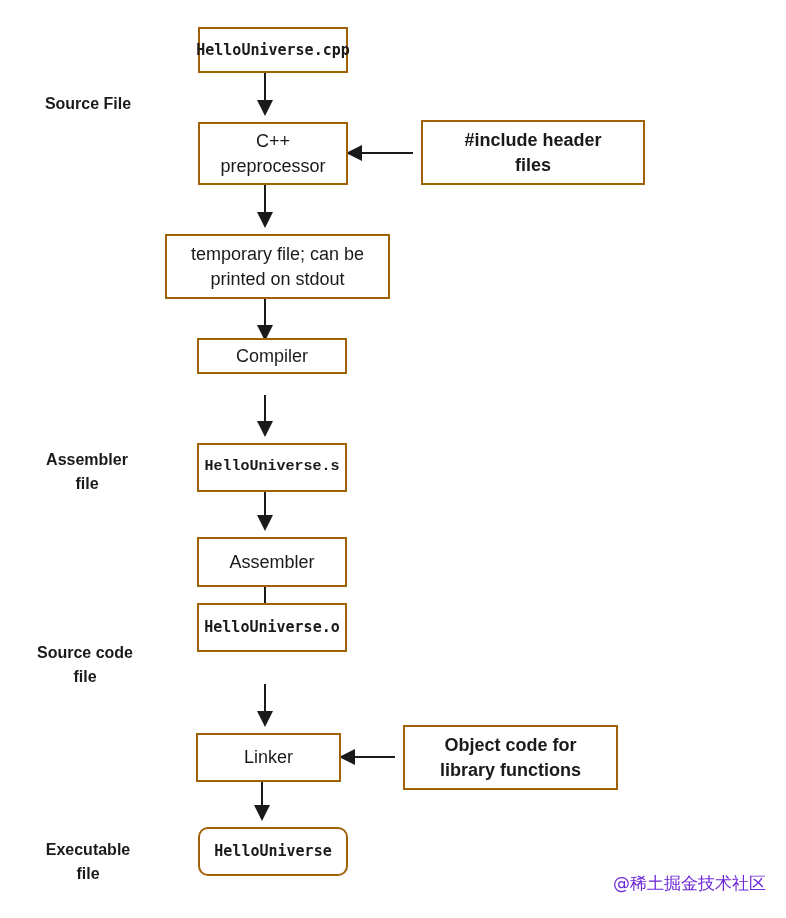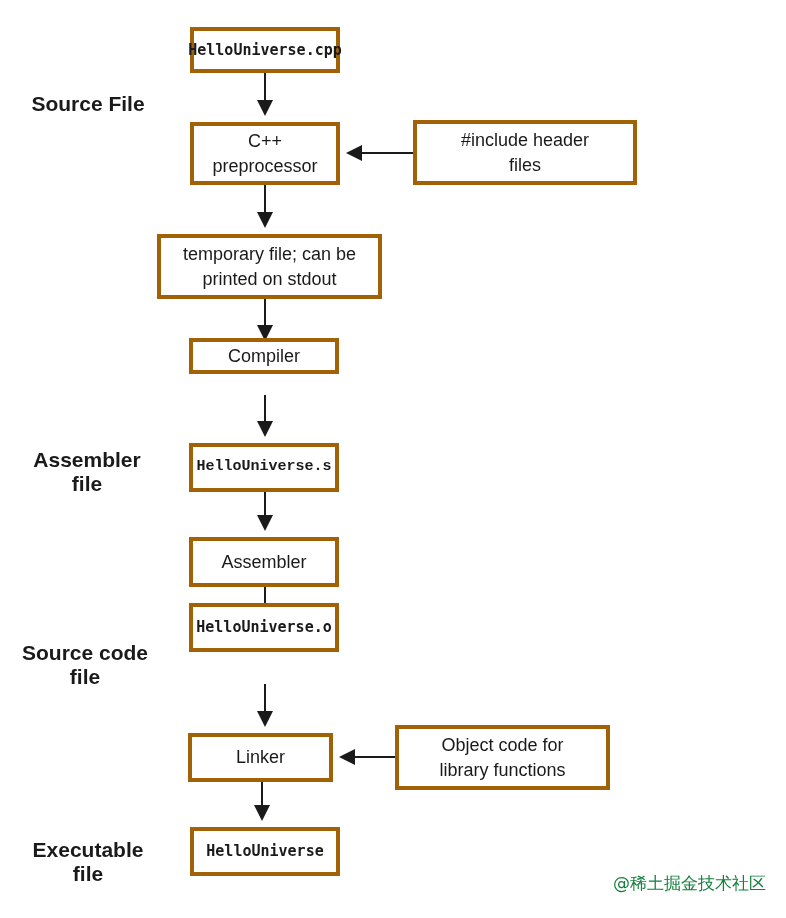--- a/index.html
+++ b/index.html
@@ -14,70 +14,71 @@
   }
   .arrow-layer {
     position: absolute;
     left: 0; top: 0;
     width: 786px; height: 918px;
     pointer-events: none;
   }
   .box {
     position: absolute;
     box-sizing: border-box;
-    border: 4px solid #a16207;
+    border: 2px solid #a16207;
     background: #ffffff;
     display: flex;
     align-items: center;
     justify-content: center;
     text-align: center;
     white-space: pre-line;
     line-height: 1.35;
+    margin-left: 8px;
   }
   .mono {
     font-family: "DejaVu Sans Mono", monospace;
     font-weight: bold;
     font-size: 15px;
   }
   .sans {
     font-family: "Liberation Sans", sans-serif;
     font-size: 18px;
   }
-  .bold { font-weight: normal; }
+  .bold { font-weight: bold; }
   .stage-label {
     position: absolute;
     font-family: "Liberation Sans", sans-serif;
     font-weight: bold;
-    font-size: 21px;
+    font-size: 16px;
     text-align: center;
     white-space: pre-line;
     line-height: 24px;
     color: #1a1a1a;
   }
   .watermark {
     position: absolute;
     right: 20px;
     top: 872px;
     font-family: "DejaVu Sans", sans-serif;
     font-size: 17px;
-    color: #15803d;
+    color: #6d28d9;
   }
 
   
   .b-source       { left: 190px; top: 27px;  width: 150px; height: 46px; }
   .b-preprocessor { left: 190px; top: 122px; width: 150px; height: 63px; }
   .b-include      { left: 413px; top: 120px; width: 224px; height: 65px; }
   .b-temp         { left: 157px; top: 234px; width: 225px; height: 65px; }
   .b-compiler     { left: 189px; top: 338px; width: 150px; height: 36px; }
   .b-asmfile      { left: 189px; top: 443px; width: 150px; height: 49px; font-family: Liberation Mono, monospace; }
   .b-assembler    { left: 189px; top: 537px; width: 150px; height: 50px; }
   .b-objfile      { left: 189px; top: 603px; width: 150px; height: 49px; }
   .b-linker       { left: 188px; top: 733px; width: 145px; height: 49px; text-align: center; }
   .b-library      { left: 395px; top: 725px; width: 215px; height: 65px; }
-  .b-executable   { left: 190px; top: 827px; width: 150px; height: 49px; }
+  .b-executable   { left: 190px; top: 827px; width: 150px; height: 49px; border-radius: 10px; }
 
   .l-source     { left: 8px; top: 92px;  width: 160px; }
   .l-assembler  { left: 7px; top: 448px; width: 160px; }
   .l-object     { left: 5px; top: 641px; width: 160px; }
   .l-executable { left: 8px; top: 838px; width: 160px; }
 </style>
 </head>
 <body>
 
 <div class="page">

